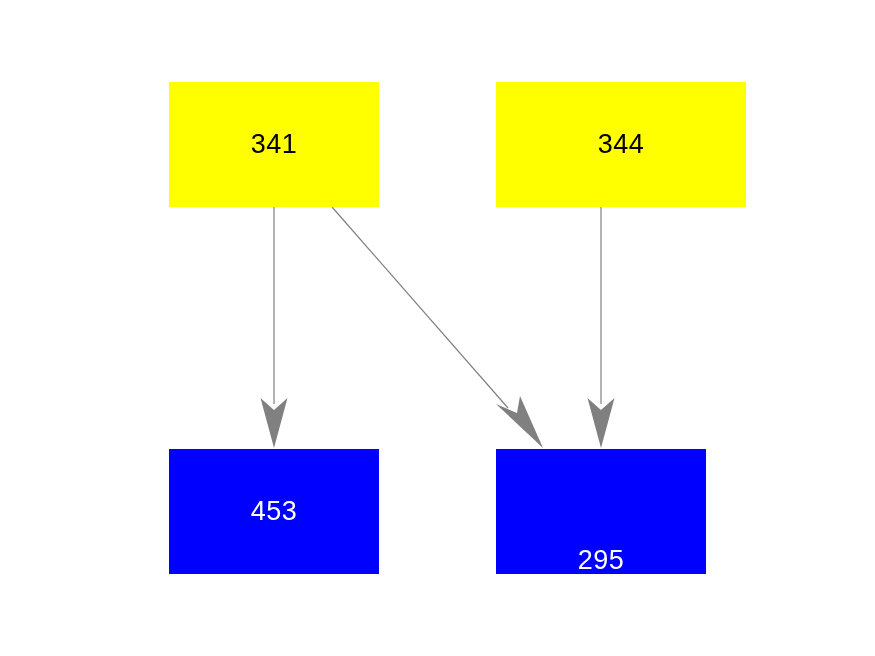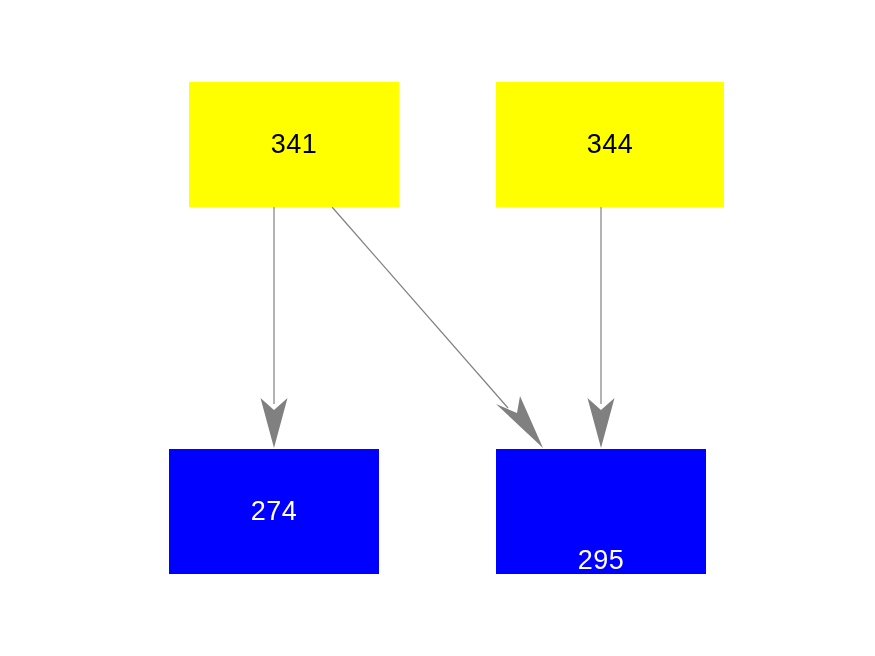--- a/index.html
+++ b/index.html
@@ -53,29 +53,29 @@
     <line x1="274" y1="207" x2="274" y2="404" stroke="#808080" stroke-width="1.2"></line>
     <path d="M 260.5,398 L 274,448 L 287.5,398 L 274,410 Z" fill="#808080"></path>
 
     <line x1="332" y1="207" x2="508" y2="408" stroke="#808080" stroke-width="1.2"></line>
     <path d="M 496,404 L 543,448 L 520,396 L 517,413 Z" fill="#808080"></path>
 
     <line x1="601" y1="207" x2="601" y2="404" stroke="#808080" stroke-width="1.2"></line>
     <path d="M 587.5,398 L 601,448 L 614.5,398 L 601,410 Z" fill="#808080"></path>
   </svg>
 
-  <div class="node node-yellow" style="left:169px; top:82px; width:210px; height:125px; background:#ffff00;margin-left:20px;">
+  <div class="node node-yellow" style="left:169px; top:82px; width:210px; height:125px; background:#ffff00;">
     <span class="node-label">341</span>
   </div>
 
-  <div class="node node-yellow" style="left:496px; top:82px; width:228px; height:125px; background:#ffff00;">
+  <div class="node node-yellow" style="left:496px; top:82px; width:250px; height:125px; background:#ffff00;">
     <span class="node-label">344</span>
   </div>
 
   <div class="node node-blue" style="left:169px; top:449px; width:210px; height:125px; background:#0000ff;">
-    <span class="node-label">274</span>
+    <span class="node-label">453</span>
   </div>
 
   <div class="node node-blue" style="left:496px; top:449px; width:210px; height:125px; background:#0000ff;align-items:flex-end;">
     <span class="node-label">295</span>
   </div>
 
 </div>
 
 </body></html>

